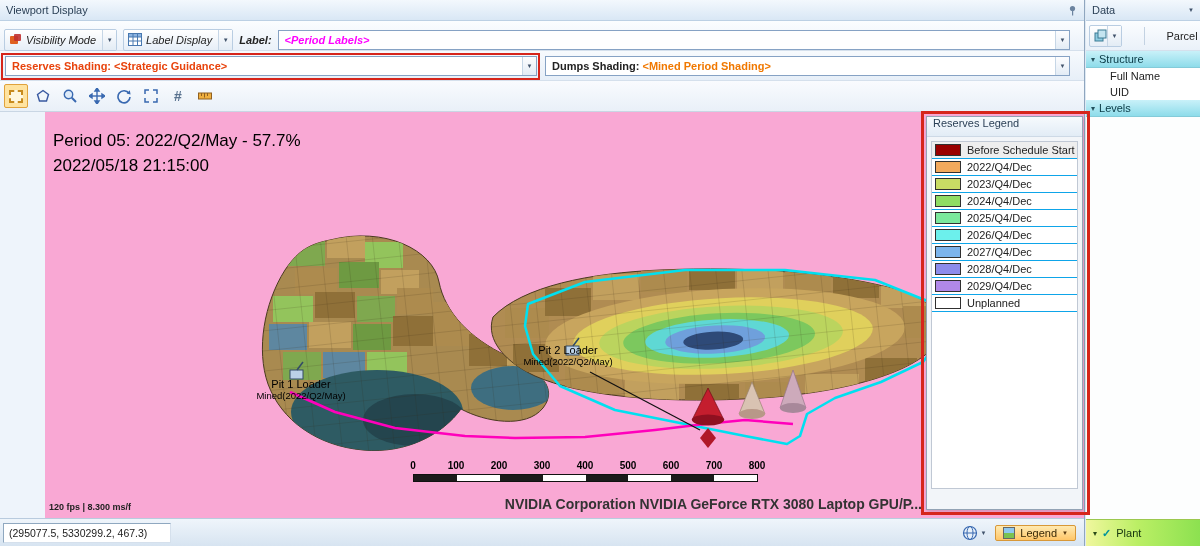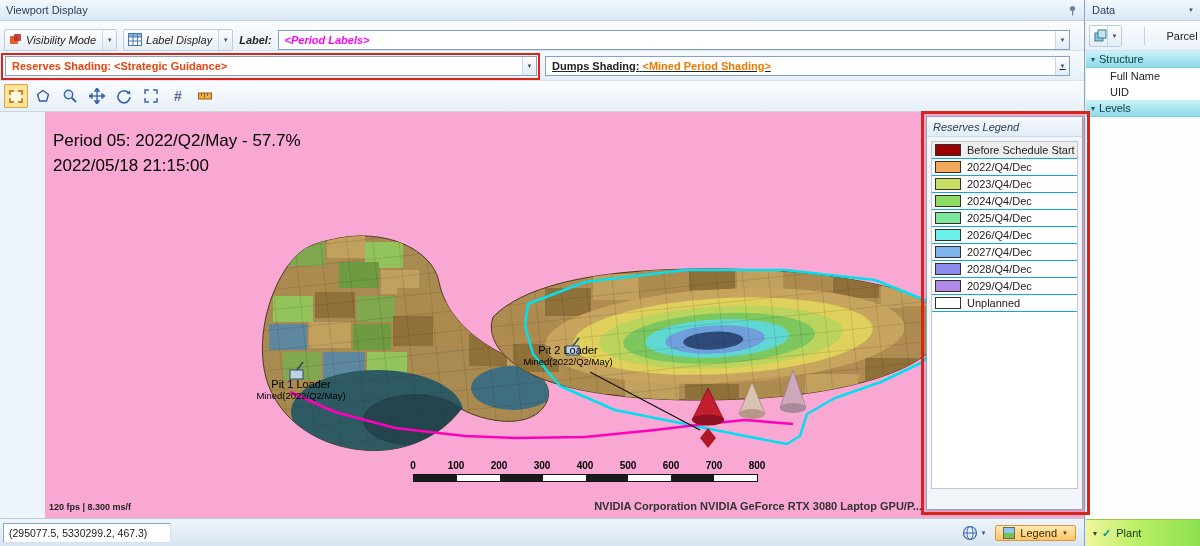--- a/index.html
+++ b/index.html
@@ -33,41 +33,41 @@
         font-size:6px; color:#41536b; border-left:1px solid #c6d6e6;
         background:linear-gradient(#fdfdfe,#e3ecf5); }
 
   .caption { font-weight:bold; color:#222; white-space:nowrap; }
 
   .combo { display:flex; align-items:center; height:20px; background:#fff;
            border:1px solid #86a2c4; }
   .combo .val { flex:1; padding:0 6px; white-space:nowrap; overflow:hidden; }
   #label-combo { flex:1; }
   #reserves-combo { width:532px; }
-  #dumps-combo { flex:1;text-decoration:underline; }
+  #dumps-combo { flex:1; }
   .magenta { color:#FF00FF; font-weight:bold; }
   .orange-red { color:#E8430C; font-weight:bold; }
   .orange { color:#F07800; font-weight:bold; }
 
   .tool { width:24px; height:24px; display:flex; align-items:center; justify-content:center;
           border:1px solid transparent; border-radius:2px; }
   .tool.active { background:#FFE3A0; border-color:#E0A23C; }
   .marquee-glyph { width:14px; height:13px; border:2px dashed #C78A1E; background:#fff7df; }
 
   
   .viewport { position:relative; flex:1; background:#f9a8d4; overflow:hidden;margin-left:45px; }
   .scene-svg { position:absolute; left:0; top:0; }
   .hud-period { position:absolute; left:8px; top:16px; font-size:17px; line-height:25px; color:#000; }
   .pit-label { position:absolute; width:150px; text-align:center; color:#000; }
   .pit-label .t1 { font-size:11px; }
   .pit-label .t2 { font-size:9.5px; }
   #pit1-label { left:181px; top:266px; }
   #pit2-label { left:448px; top:232px; }
   .fps { position:absolute; left:4px; bottom:6px; font-size:9px; font-weight:bold; color:#222; }
-  .gpu { position:absolute; right:162px; bottom:6px; font-size:11px; font-weight:bold; color:#333;
+  .gpu { position:absolute; right:162px; bottom:6px; font-size:14px; font-weight:bold; color:#333;
          white-space:nowrap; overflow:hidden; max-width:420px; direction:rtl; }
   .gpu span { direction:ltr; unicode-bidi:bidi-override; }
 
   .scalebar { position:absolute; left:368px; top:348px; width:346px; height:24px; }
   .scalebar .tick { position:absolute; top:0; transform:translateX(-50%);
                     font-size:10px; font-weight:bold; color:#000; }
   .scalebar .bar { position:absolute; left:0; top:14px; width:345px; height:8px;
                    border:1px solid #111; display:flex; background:#fff; }
   .scalebar .seg { width:43px; height:100%; }
   .seg.b { background:#1b1b1b; } .seg.w { background:#fff; }
@@ -103,22 +103,22 @@
   .plant-row { height:27px; display:flex; align-items:center; gap:5px; padding-left:7px;
                background:linear-gradient(90deg,#f0f79e 0%,#bbef65 45%,#8ce150 100%);
                border-top:1px solid #9cc84e; color:#14330e; }
   .plant-row .chk { color:#00939b; font-weight:bold; }
   .plant-row .chev { font-size:8px; color:#2a4a18; }
 
   
   #legend-panel { position:absolute; left:926px; top:116px; width:157px; height:394px;
                   background:#f2f5f9; border:1px solid #93a3b5; z-index:30;
                   box-shadow:1px 2px 4px rgba(0,0,0,.15); }
-  #legend-panel .hdr { height:20px; display:flex; align-items:center; padding:0 6px; color:#2a3f55;
-                       background:linear-gradient(#f6fafd,#e2ecf6); border-bottom:1px solid #cdd9e6;font-style:italic; }
+  #legend-panel .hdr { height:20px; display:flex; align-items:flex-start; padding:0 6px; color:#2a3f55;
+                       background:linear-gradient(#f6fafd,#e2ecf6); border-bottom:1px solid #cdd9e6; }
   .legend-list { position:absolute; left:4px; right:4px; top:24px; bottom:20px;
                  background:#fff; border:1px solid #c0c8d4; overflow:hidden; }
   .legend-row { height:17px; display:flex; align-items:center; padding-left:3px; gap:6px;
                 border-bottom:1px solid #0ea5e9; background:#fff; }
   .legend-row.first { background:#eeeeee; }
   .legend-row .sw { width:26px; height:12px; border:1px solid #303030; flex:0 0 auto; }
   .legend-row .lab { white-space:nowrap; }
 
   
   .anno { position:absolute; border:3px solid #D6251B; background:transparent;

